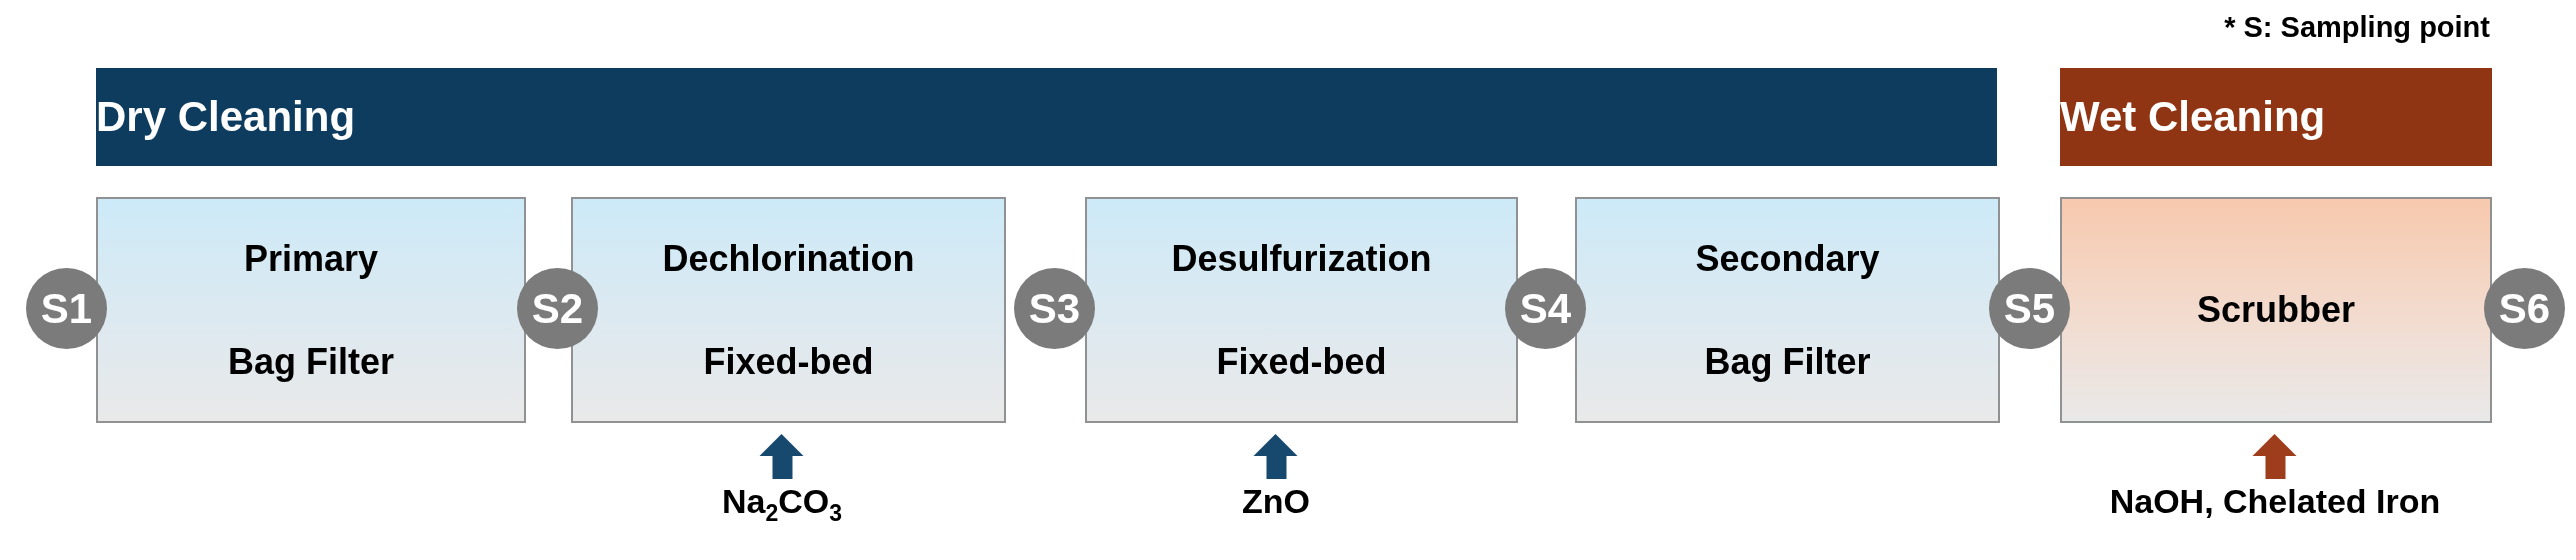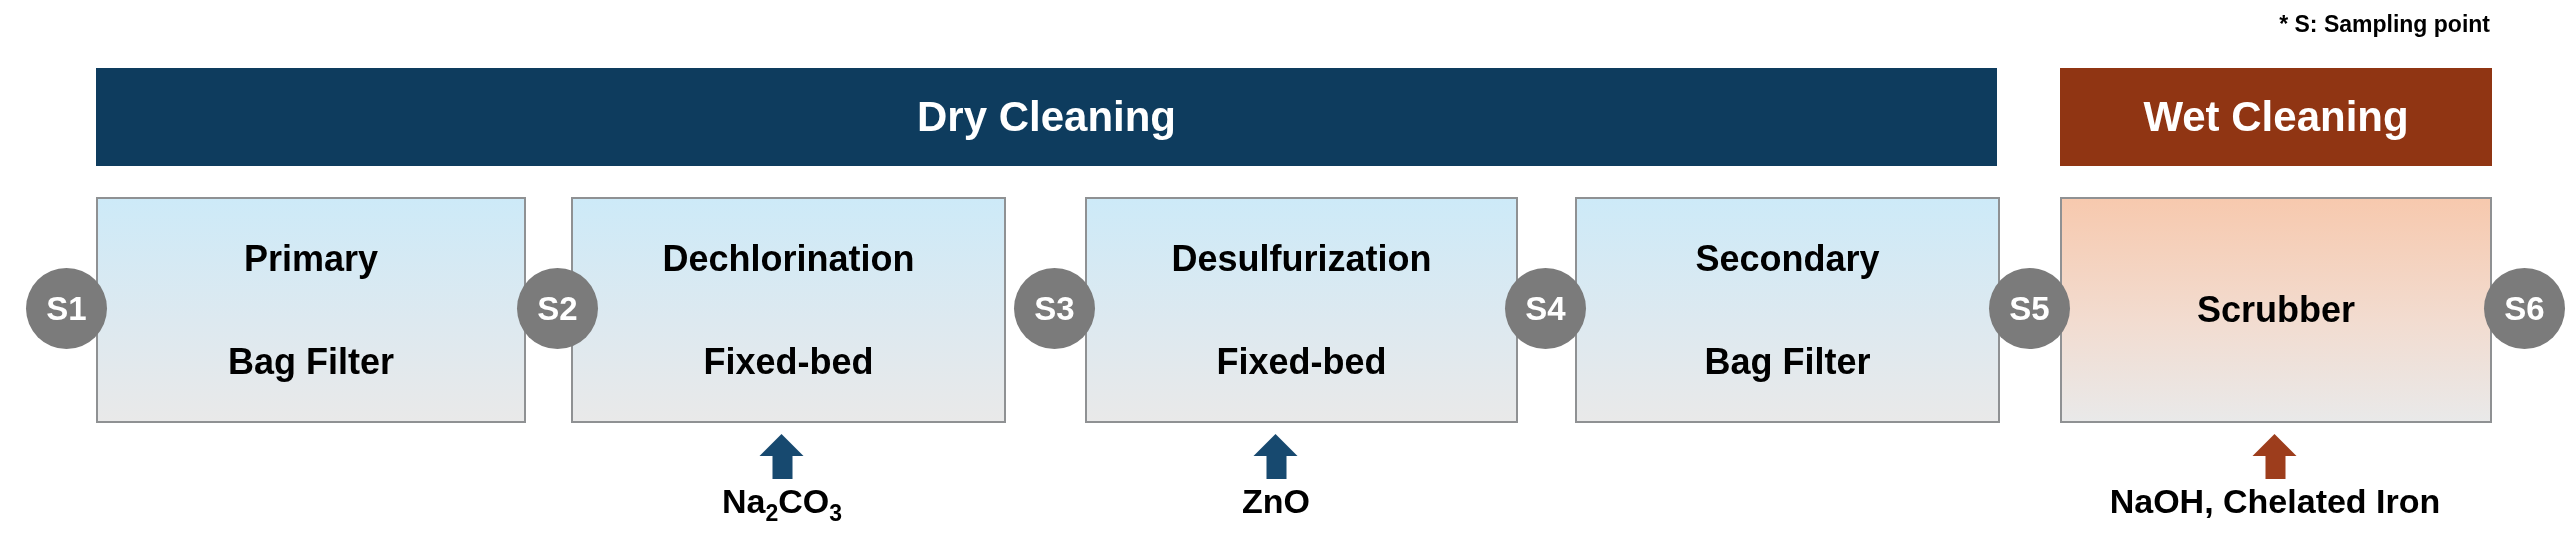--- a/index.html
+++ b/index.html
@@ -10,33 +10,32 @@
     width: 2576px;
     height: 561px;
     background: #ffffff;
     overflow: hidden;
   }
 
   .note {
     position: absolute;
     top: 11px;
     right: 86px;
-    font-size: 23px;
+    font-size: 29px;
     font-weight: bold;
     color: #000000;
     white-space: nowrap;
   }
 
   .section-bar {
     position: absolute;
     top: 68px;
     height: 98px;
     display: flex;
     align-items: center;
-    justify-content: center;
     color: #ffffff;
     font-size: 42px;
     font-weight: bold;
     white-space: nowrap;
   }
   .section-bar.dry { left: 96px; width: 1901px; background: var(--section-dry, #0e3c5e); }
   .section-bar.wet { left: 2060px; width: 432px; background: var(--section-wet, #903513); }
 
   .unit {
     position: absolute;
@@ -68,21 +67,21 @@
   .u5 { left: 2060px; width: 432px; }
 
   .sp {
     position: absolute;
     top: 268px;
     width: 81px;
     height: 81px;
     border-radius: 50%;
     background: var(--sampling-circle, #7b7b7b);
     color: #ffffff;
-    font-size: 33px;
+    font-size: 42px;
     font-weight: bold;
     display: flex;
     align-items: center;
     justify-content: center;
   }
   .sp1 { left: 26px; }
   .sp2 { left: 517px; }
   .sp3 { left: 1014px; }
   .sp4 { left: 1505px; }
   .sp5 { left: 1989px; }

